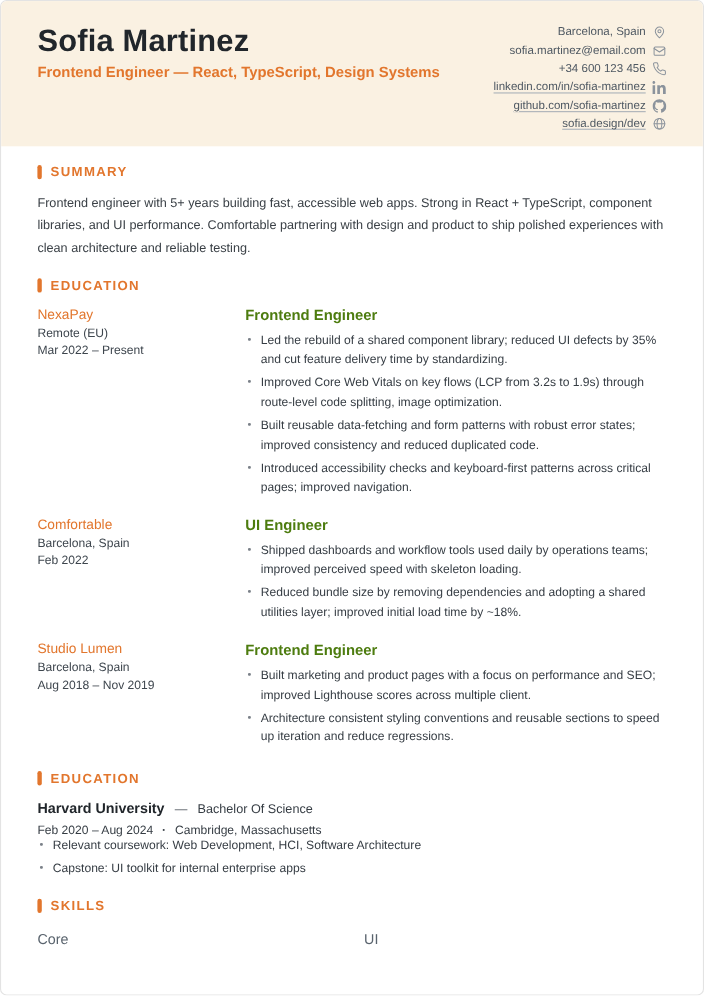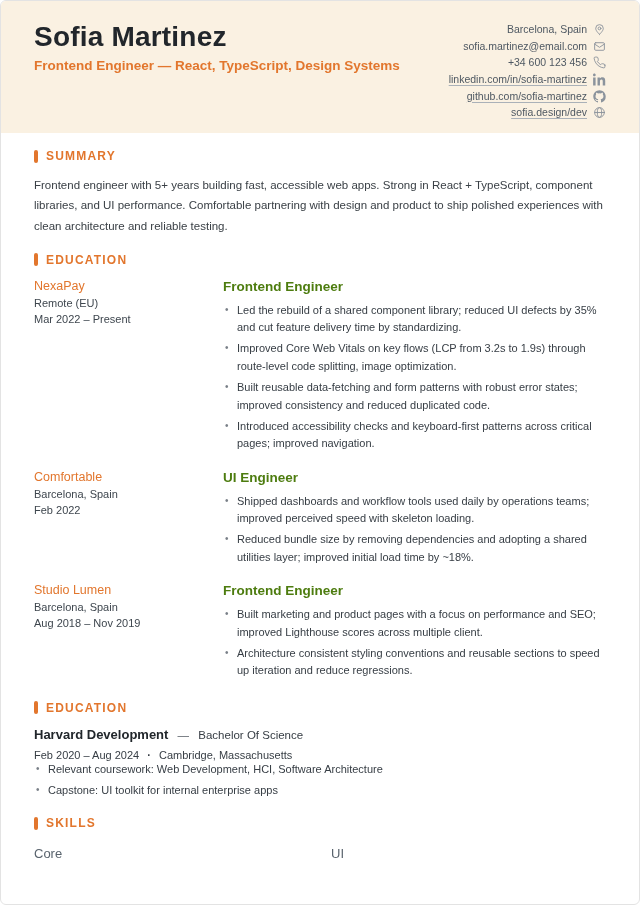--- a/index.html
+++ b/index.html
@@ -172,21 +172,21 @@
           <li>Architecture consistent styling conventions and reusable sections to speed up iteration and reduce regressions.</li>
         </ul>
       </div>
     </div>
 
     <div class="sec-head">
       <span class="sec-bar"></span>
       <span class="sec-title">EDUCATION</span>
     </div>
     <div class="edu-line1">
-      <span class="edu-school">Harvard Development</span>
+      <span class="edu-school">Harvard University</span>
       <span class="edu-dash">—</span>
       <span>Bachelor Of Science</span>
     </div>
     <div class="edu-line2">
       <span>Feb 2020 – Aug 2024</span>
       <span class="edu-dot">·</span>
       <span>Cambridge, Massachusetts</span>
     </div>
     <ul class="blist edu-bullets">
       <li>Relevant coursework: Web Development, HCI, Software Architecture</li>

